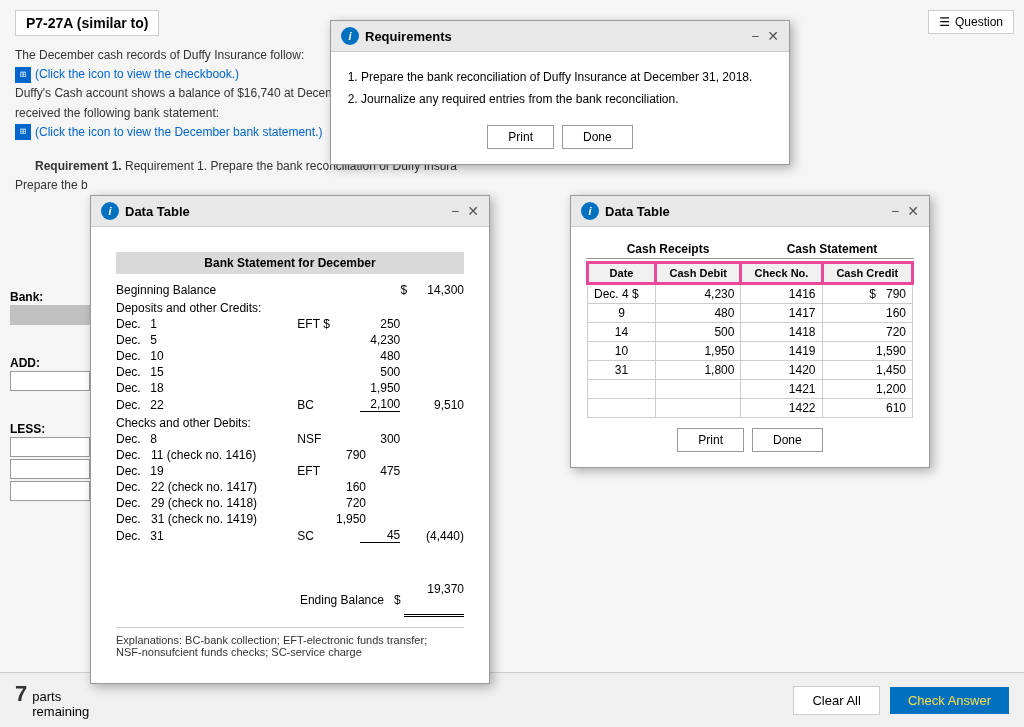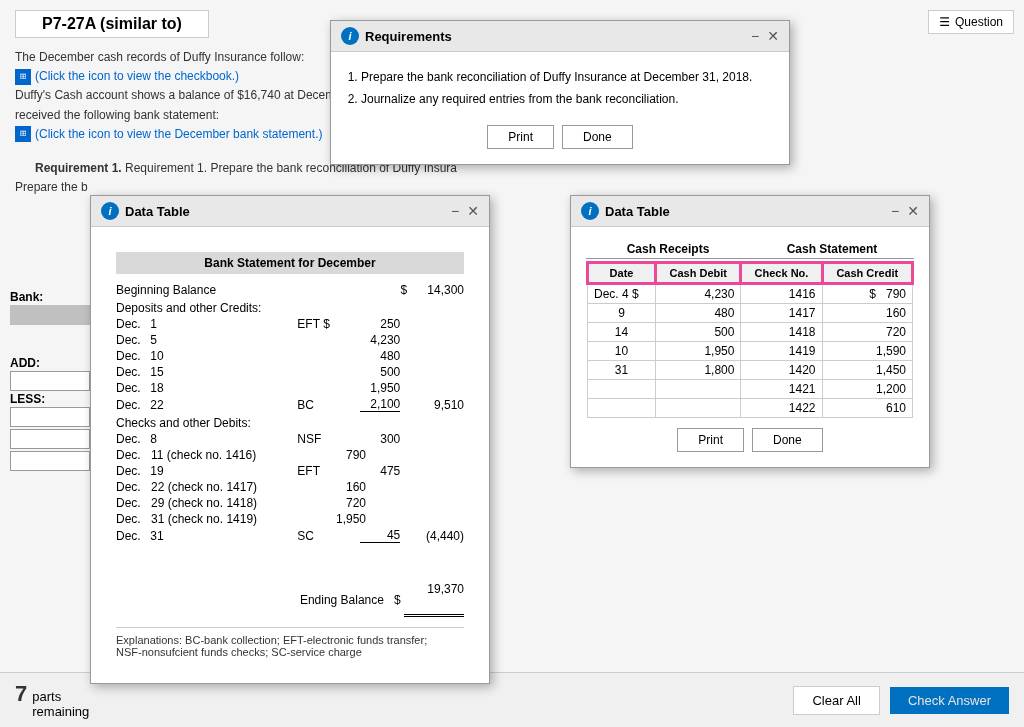--- a/index.html
+++ b/index.html
@@ -25,22 +25,22 @@
 
     .page-header {
       display: flex;
       align-items: center;
       margin-bottom: 10px;
     }
 
     .page-title-box {
       border: 1px solid #ccc;
       background: white;
-      padding: 4px 26px;
-      font-size: 16px;
+      padding: 4px 10px;
+      font-size: 14px;
       font-weight: bold;
     }
 
     .question-btn {
       position: absolute;
       top: 10px; right: 10px;
       background: white;
       border: 1px solid #ccc;
       padding: 4px 10px;
       font-size: 12px;
@@ -116,21 +116,21 @@
     .clear-all-btn {
       background: white;
       border: 1px solid #ccc;
       padding: 6px 18px;
       font-size: 13px;
       cursor: pointer;
     }
 
     .check-answer-btn {
       background: #0070c0;
-      color: #e5e5e5;
+      color: #fde047;
       border: none;
       padding: 6px 18px;
       font-size: 13px;
       cursor: pointer;
     }
 
     
     .dialog {
       position: absolute;
       background: white;
@@ -404,21 +404,21 @@
     <div class="bank-label">Bank:</div>
     <div class="input-row">
       <div class="gray-box"></div>
     </div>
 
     <div style="margin-top:30px; font-weight:bold;">ADD:</div>
     <div class="input-row">
       <input type="text" class="input-field" style="">
     </div>
 
-    <div style="font-weight:bold;">LESS:</div>
+    <div style="margin-top:30px; font-weight:bold;">LESS:</div>
     <div class="input-row">
       <input type="text" class="input-field" style="">
     </div>
     <div class="input-row">
       <input type="text" class="input-field" style="">
     </div>
     <div class="input-row">
       <input type="text" class="input-field" style="">
     </div>
   </div>

